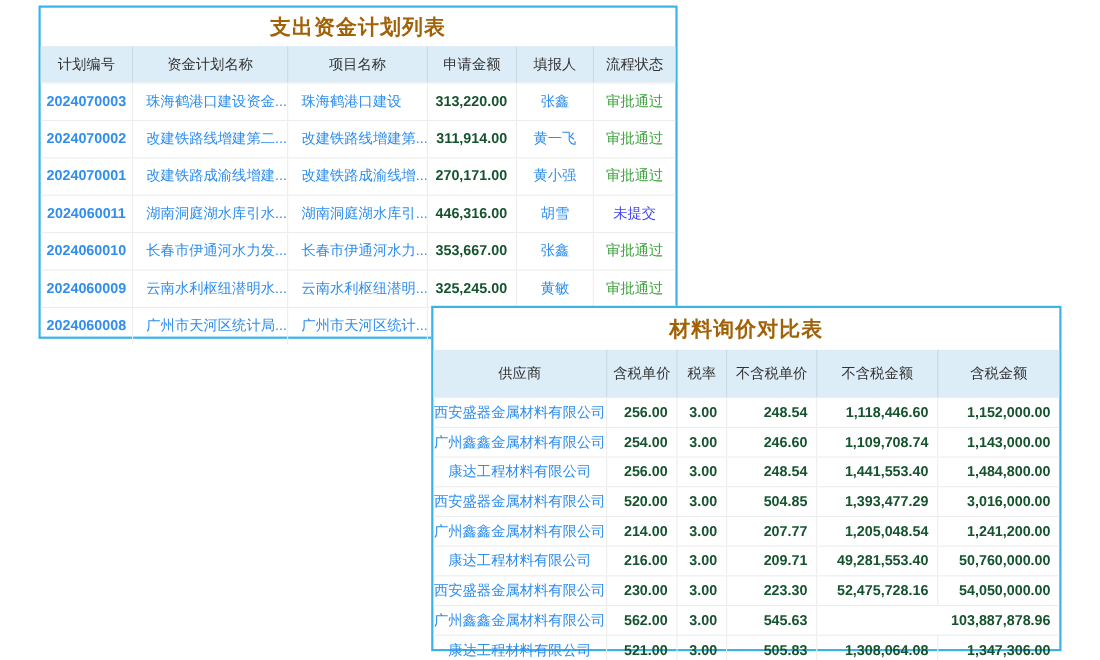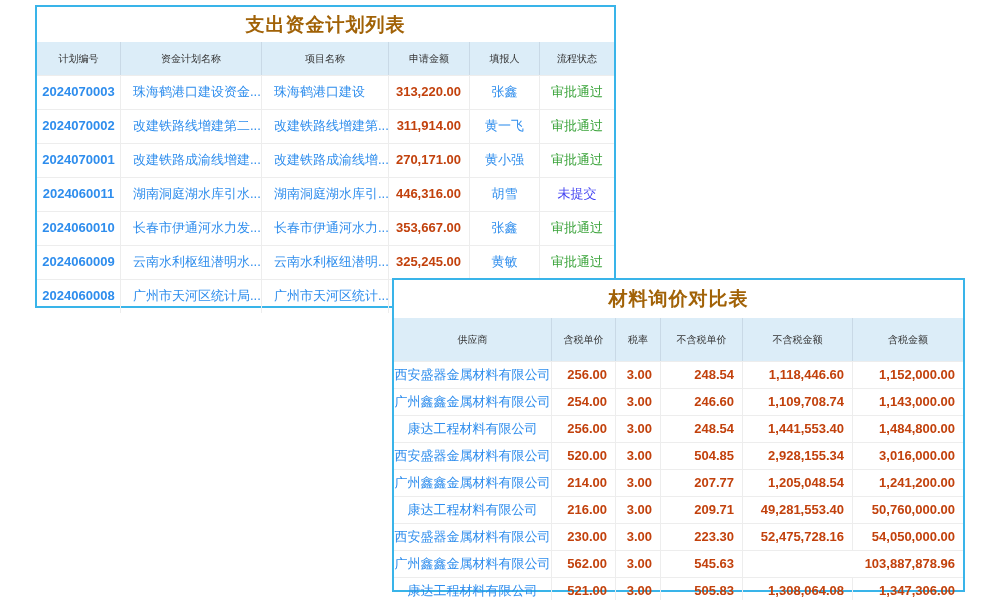--- a/index.html
+++ b/index.html
@@ -9,33 +9,33 @@
     -webkit-font-smoothing:antialiased;
   }
   .panel{
     position:absolute;background:#ffffff;border:2px solid #39b4e9;box-sizing:border-box;
   }
   .title{
     display:flex;align-items:center;justify-content:center;
     font-size:19px;font-weight:700;color:#a16207;letter-spacing:1px;
     white-space:nowrap;overflow:hidden;
   }
-  .hdr{display:flex;background:#dcedf8;color:#5d6e7e;font-size:10px;}
+  .hdr{display:flex;background:#dcedf8;color:#5d6e7e;font-size:13px;}
   .row{display:flex;border-top:1px solid #ededed;font-size:13px;}
   .cell{
     flex:none;box-sizing:border-box;border-right:1px solid #ededed;
     white-space:nowrap;overflow:hidden;color:#333;
   }
   .hdr .cell{border-right:1px solid #c9d9e6;display:flex;align-items:center;justify-content:center;text-align:center;padding:0 4px;}
   .cell:last-child,.hdr .cell:last-child{border-right:none;flex:1 1 auto;}
   .ac{text-align:center;}
   .al{text-align:left;padding-left:12px;}
   .ar{text-align:right;padding-right:8px;}
   .link{color:#2e8ded;cursor:pointer;}
-  .num{font-weight:700;color:#c2410c;}
+  .num{font-weight:700;color:#14532d;}
   .num.link{color:#2e8ded;}
 
   
   #t1{left:35px;top:5px;width:581px;height:303px;}
   #t1 .title{height:35px;}
   #t1 .hdr{height:33px;}
   #t1 .row{height:33px;}
   #t1 .row .cell{line-height:32px;}
   .t1c0{width:84px;} .t1c1{width:141px;} .t1c2{width:127px;}
   .t1c3{width:81px;} .t1c4{width:70px;} .t1c5{width:74px;}
@@ -155,21 +155,21 @@
     <div class="cell t2c2 ar num">3.00</div>
     <div class="cell t2c3 ar num">248.54</div>
     <div class="cell t2c4 ar num">1,441,553.40</div>
     <div class="cell t2c5 ar num">1,484,800.00</div>
   </div>
   <div class="row">
     <div class="cell t2c0 ac link">西安盛器金属材料有限公司</div>
     <div class="cell t2c1 ar num">520.00</div>
     <div class="cell t2c2 ar num">3.00</div>
     <div class="cell t2c3 ar num">504.85</div>
-    <div class="cell t2c4 ar num">2,928,155.34</div>
+    <div class="cell t2c4 ar num">1,393,477.29</div>
     <div class="cell t2c5 ar num">3,016,000.00</div>
   </div>
   <div class="row">
     <div class="cell t2c0 ac link">广州鑫鑫金属材料有限公司</div>
     <div class="cell t2c1 ar num">214.00</div>
     <div class="cell t2c2 ar num">3.00</div>
     <div class="cell t2c3 ar num">207.77</div>
     <div class="cell t2c4 ar num">1,205,048.54</div>
     <div class="cell t2c5 ar num">1,241,200.00</div>
   </div>

